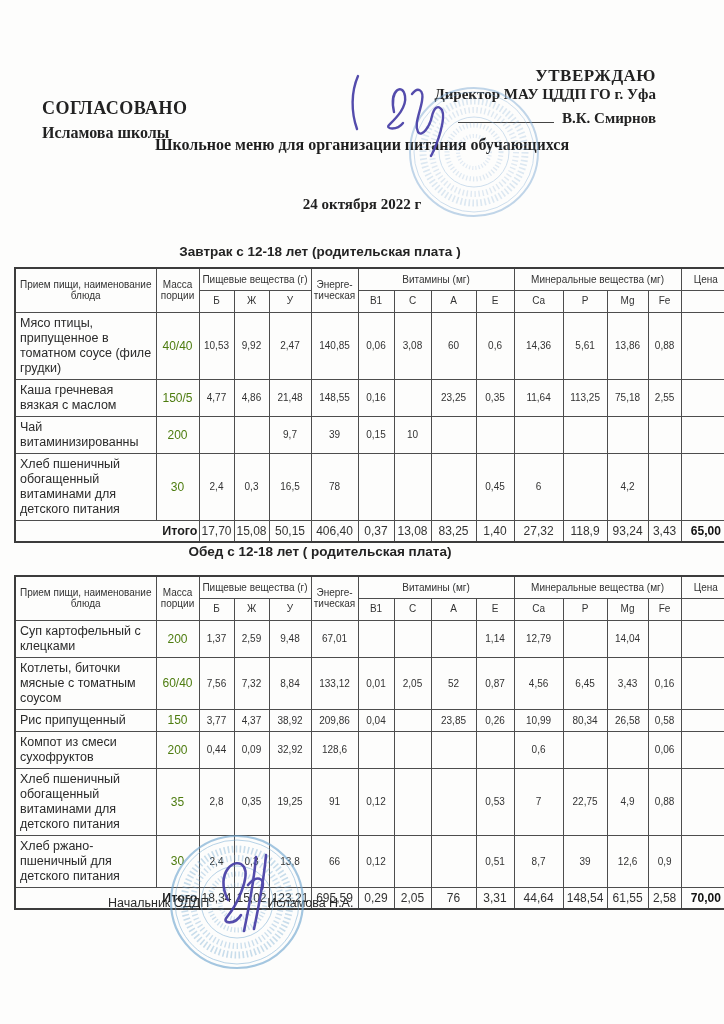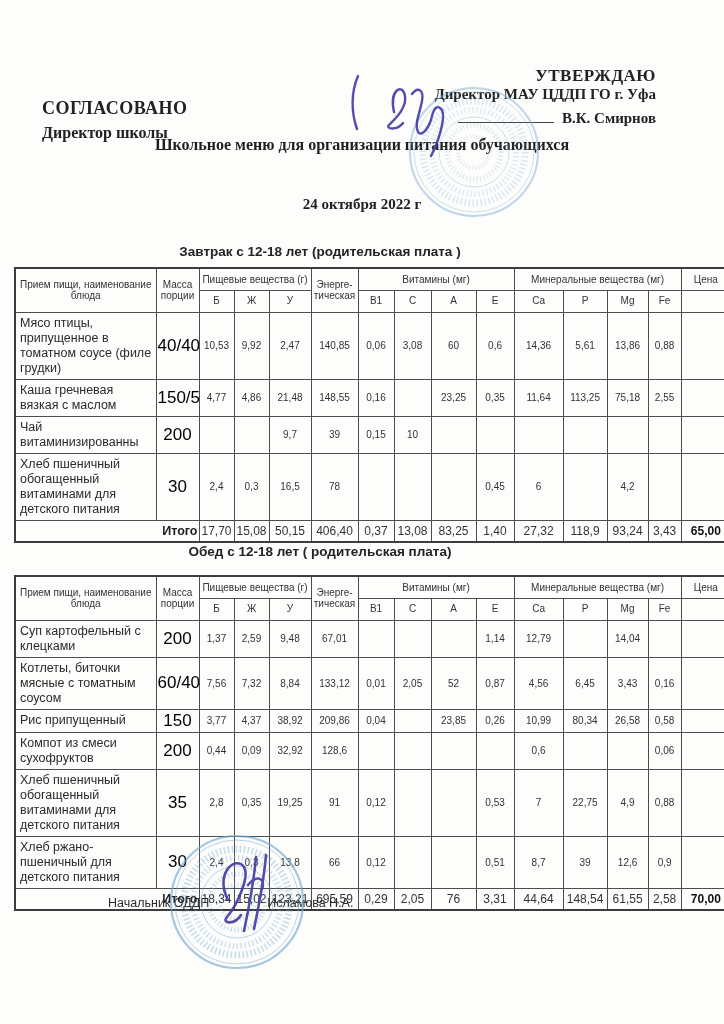--- a/index.html
+++ b/index.html
@@ -50,21 +50,21 @@
     border:1px solid #4d4d4d; overflow:hidden;
   }
   .menu-table thead th {
     font-weight:normal; font-size:10px; line-height:11.5px;
     text-align:center; color:#333; padding:1px 1px;
   }
   .menu-table td { text-align:center; vertical-align:middle; padding:1px 1px; }
   .menu-table td.dish {
     text-align:left; font-size:12.5px; line-height:15px; padding:3px 2px 3px 4px; color:#2a2a2a;
   }
-  .menu-table td.mass { font-size:17px; color:#000000; }
+  .menu-table td.mass { font-size:12px; color:#4d7c0f; }
   .menu-table td.num { font-size:10px; color:#333; }
   .menu-table tr.total td.tlabel {
     text-align:right; font-weight:bold; font-size:12.5px; padding-left:4px; color:#1d1d1d;
   }
   .menu-table tr.total td.num { font-size:12px; }
   .menu-table tr.total td.price { font-weight:bold; font-size:12px; color:#111; }
   .menu-table tr { height:22px; }
   
   .footer-line {
     position:absolute; left:108px; top:896px; display:flex; align-items:center;
@@ -79,21 +79,21 @@
   .sig-top { left:344px; top:66px; }
   .sig-bottom { left:196px; top:845px; }
 </style>
 </head>
 <body>
 
 <div class="page">
 
   <div class="agreed-block">
     <div class="l1">СОГЛАСОВАНО</div>
-    <div class="l2">Директор школы</div>
+    <div class="l2">Исламова школы</div>
   </div>
 
   <div class="approved-block">
     <div class="l1">УТВЕРЖДАЮ</div>
     <div class="l2">Директор МАУ ЦДДП ГО г. Уфа</div>
     <div class="l3">
       <span class="u-line"></span><span>В.К. Смирнов</span>
     </div>
   </div>
 

